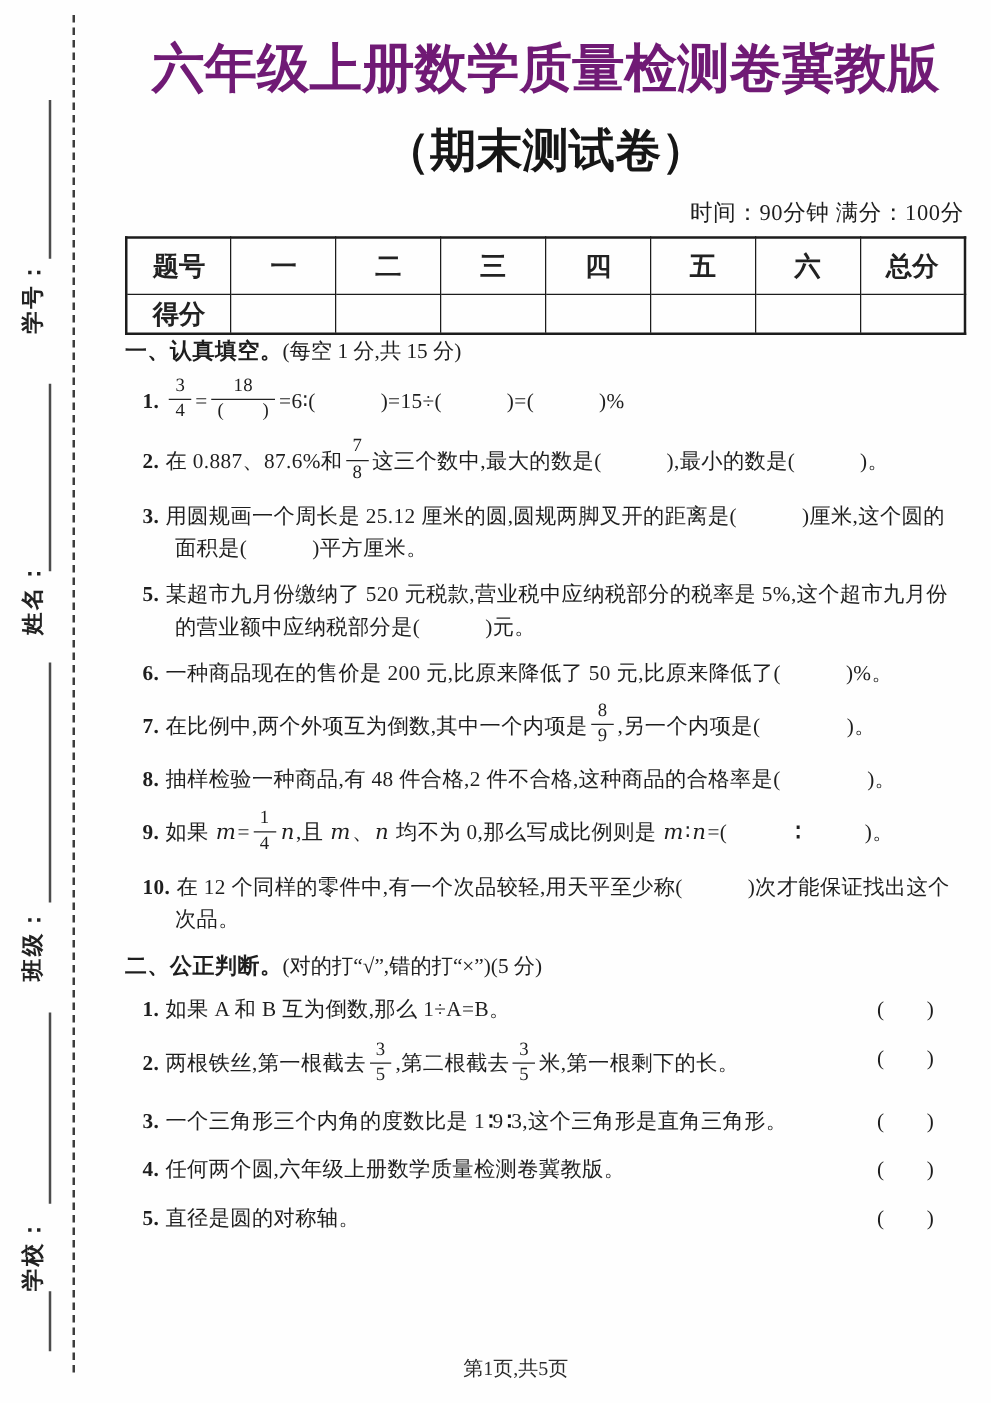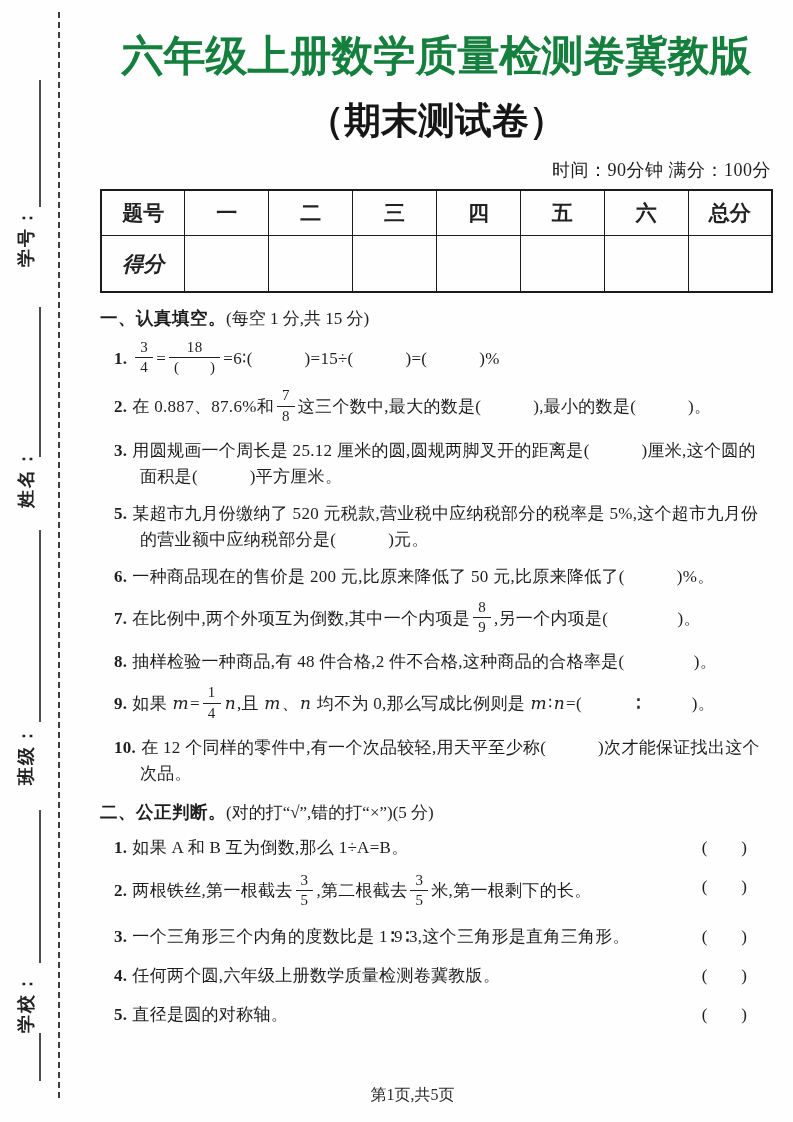--- a/index.html
+++ b/index.html
@@ -34,21 +34,21 @@
     white-space: nowrap; color: #222;
   }
   .ml1 { top: 237px; } .ml2 { top: 478px; } .ml3 { top: 755px; } .ml4 { top: 1003px; }
 
   
   .main { position: absolute; left: 100px; top: 0; width: 673px; }
 
   .page-title {
     margin-top: 32px; text-align: center;
     font-size: 42px; font-weight: bold; line-height: 1.15;
-    letter-spacing: 0px; white-space: nowrap; color: #15803d;
+    letter-spacing: 0px; white-space: nowrap; color: #701a75;
   }
   .page-subtitle {
     margin-top: 16px; text-align: center;
     font-size: 37px; font-weight: bold; color: #161616;
   }
   .exam-meta {
     margin-top: 12px; text-align: right;
     font-size: 18px; letter-spacing: 0.5px; padding-right: 2px;
   }
 
@@ -56,24 +56,24 @@
   table.score-table {
     margin-top: 7px; width: 100%;
     border-collapse: collapse; table-layout: fixed;
     border: 2.5px solid #1c1c1c;
   }
   .score-table td {
     border: 1.5px solid #1c1c1c; text-align: center;
     font-size: 21px; font-weight: bold; color: #222;
   }
   .score-table tr.r1 td { height: 45px; }
-  .score-table tr.r2 td { height: 57px; font-style: italic; }
+  .score-table tr.r2 td { height: 32px; }
 
   
-  .section-heading { margin-top: 13px; font-size: 17.5px; line-height: 1.45; }
+  .section-heading { font-size: 17.5px; line-height: 1.45; }
   .section-heading .sec-title {
     font-family: "Liberation Sans", "DejaVu Sans", sans-serif;
     font-weight: bold; letter-spacing: 0.5px;
   }
   .section-heading .sec-note { font-size: 17px; }
 
   .qlist { margin-top: 9px; }
   .question {
     font-size: 17px; line-height: 26px;
     padding-left: 40px; text-indent: -26px;

